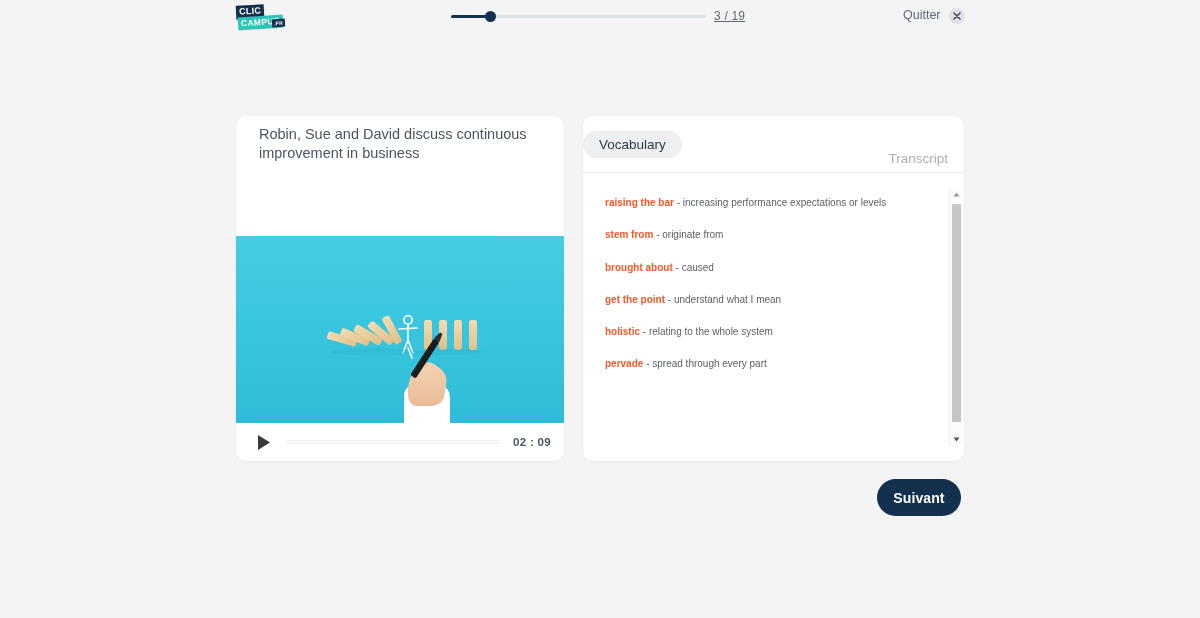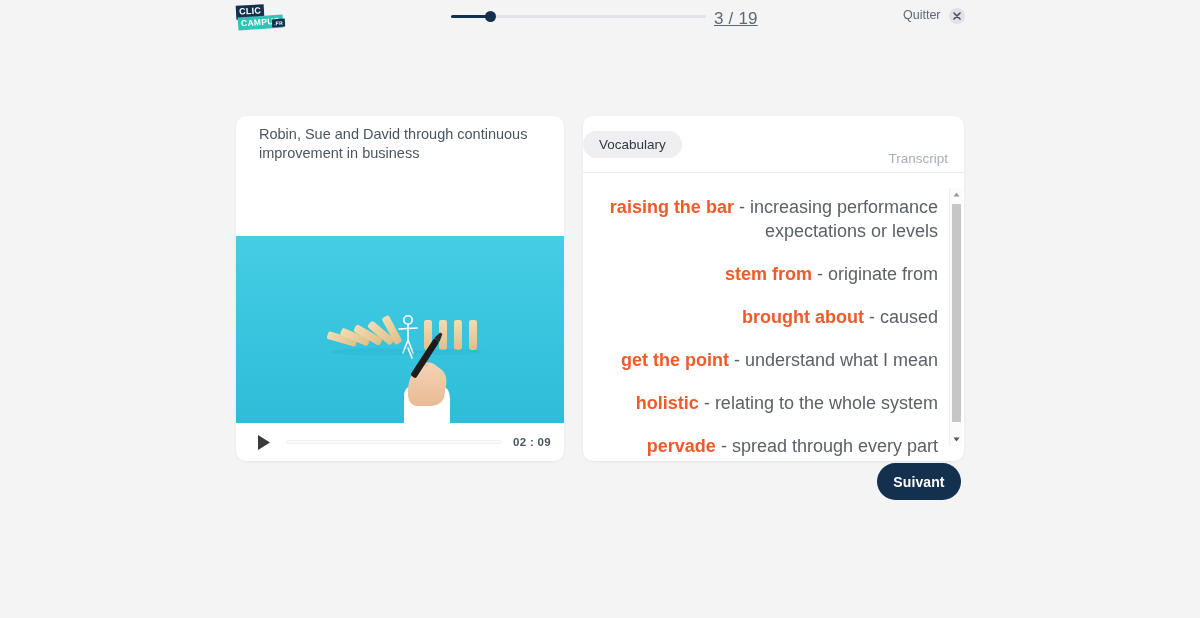--- a/index.html
+++ b/index.html
@@ -91,21 +91,21 @@
     position: absolute;
     left: 34px; top: 1.5px;
     width: 11px; height: 11px;
     border-radius: 50%;
     background: #13314f;
   }
   #slider-count {
     position: absolute;
     left: 714px;
     top: 9px;
-    font-size: 17px;
+    font-size: 12px;
     color: #5c6875;
     letter-spacing: .2px;
     text-decoration: underline;
   }
 
   
   #quit-group {
     position: absolute;
     left: 903px;
     top: 8px;
@@ -233,25 +233,24 @@
 
   #vocab-scroll {
     position: absolute;
     left: 0; top: 58px;
     width: 381px;
     height: 287px;
     padding: 22px 26px 0 22px;
     overflow: hidden;
   }
   .vocab-item {
-    font-size: 18px;
+    font-size: 10px;
     line-height: 1.33;
     color: #5c6168;
     margin-bottom: 19px;
-    text-align: right;
   }
   .vocab-term {
     color: #f15a29;
     font-weight: bold;
   }
 
   
   #scrollbar {
     position: absolute;
     left: 949px;
@@ -279,21 +278,21 @@
     width: 9px;
     height: 218px;
     background: #c6c6c6;
     border-radius: 1px;
   }
 
   
   #next-btn {
     position: absolute;
     left: 877px;
-    top: 463px;
+    top: 479px;
     width: 84px;
     height: 37px;
     background: #13314f;
     border-radius: 19px;
     display: flex;
     align-items: center;
     justify-content: center;
     border: none;
     cursor: pointer;
   }
@@ -328,21 +327,21 @@
     <span id="quit-close">
       <svg width="8" height="8" viewBox="0 0 8 8">
         <path d="M1 1 L7 7 M7 1 L1 7" stroke="#4a4a5a" stroke-width="1.6" stroke-linecap="round"></path>
       </svg>
     </span>
   </div>
 </div>
 
 <div id="left-card">
 
-  <p id="lesson-subtitle">Robin, Sue and David through continuous improvement in business</p>
+  <p id="lesson-subtitle">Robin, Sue and David discuss continuous improvement in business</p>
 
   <div id="video-area">
     <svg id="video-img" width="328" height="187" viewBox="0 0 328 187">
       <defs>
         <linearGradient id="bg" x1="0" y1="0" x2="0" y2="1">
           <stop offset="0%" stop-color="#45cde4"></stop>
           <stop offset="55%" stop-color="#38c4de"></stop>
           <stop offset="100%" stop-color="#2ebcd8"></stop>
         </linearGradient>
         <linearGradient id="wood" x1="0" y1="0" x2="0" y2="1">

